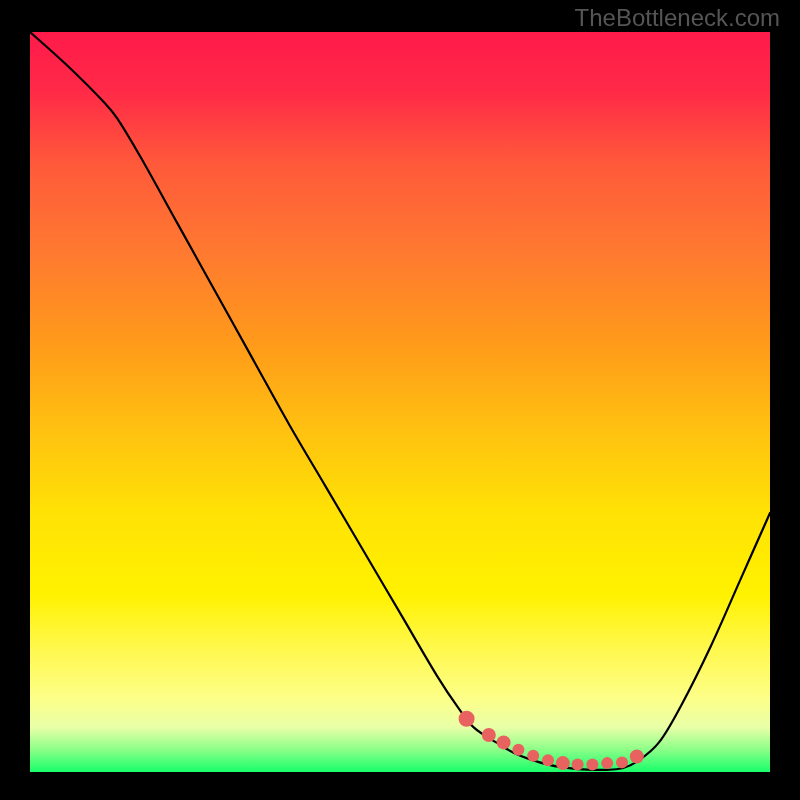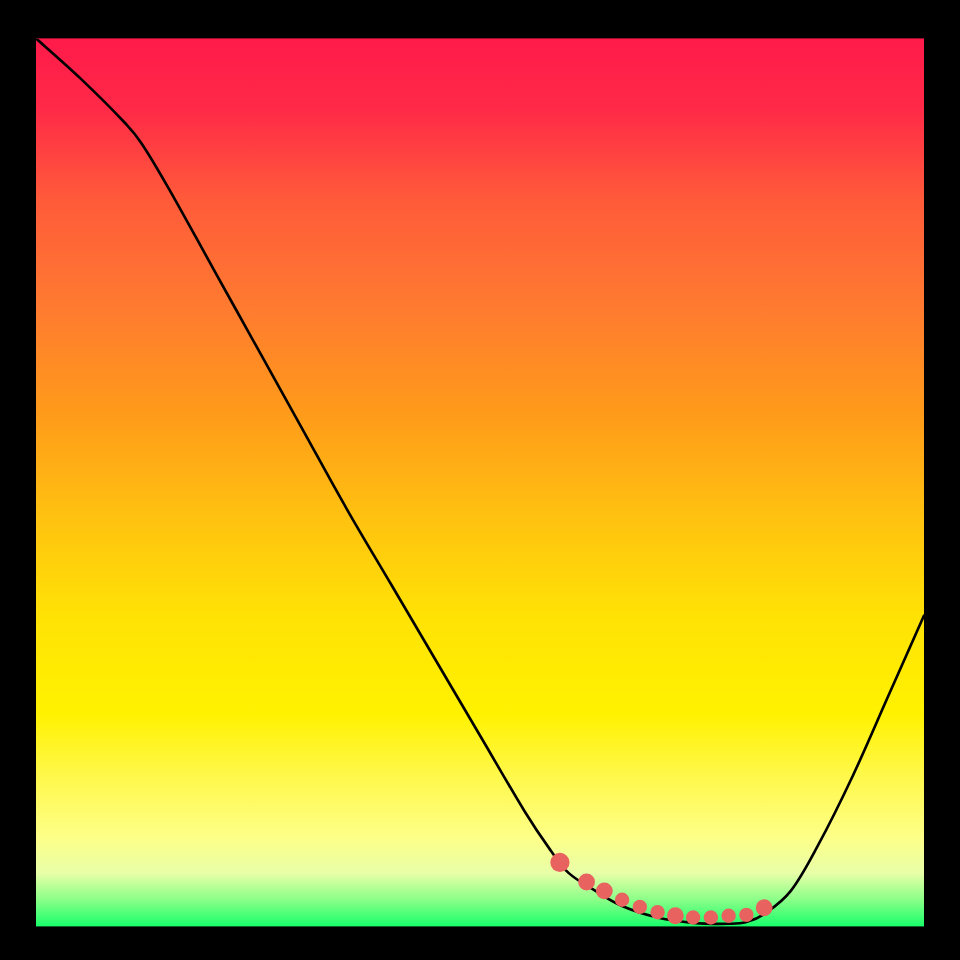--- a/index.html
+++ b/index.html
@@ -59,20 +59,21 @@
   .marker {
     fill: #e8635f;
     stroke: #e8635f;
     stroke-width: 0;
   }
 </style>
 </head>
 <body>
 
 <div class="outer-frame">
+  <div class="watermark">TheBottleneck.com</div>
   <div class="plot-area">
     <svg class="plot-svg" viewBox="0 0 740 740" preserveAspectRatio="none">
       <path id="main-curve" class="curve" d="M 0.00 0.00 C 6.66 5.99, 23.68 20.65, 37.00 33.30 C 50.32 45.95, 64.68 60.31, 74.00 70.30 C 83.32 80.29, 82.14 78.81, 88.80 88.80 C 95.46 98.79, 100.34 107.15, 111.00 125.80 C 121.66 144.45, 134.68 168.42, 148.00 192.40 C 161.32 216.38, 171.68 235.02, 185.00 259.00 C 198.32 282.98, 208.68 301.62, 222.00 325.60 C 235.32 349.58, 245.68 368.89, 259.00 392.20 C 272.32 415.51, 282.68 432.46, 296.00 455.10 C 309.32 477.74, 319.68 495.36, 333.00 518.00 C 346.32 540.64, 356.68 558.26, 370.00 580.90 C 383.32 603.54, 396.34 626.48, 407.00 643.80 C 417.66 661.12, 422.54 667.78, 429.20 677.10 C 435.86 686.42, 437.34 689.61, 444.00 695.60 C 450.66 701.59, 458.21 705.47, 466.20 710.40 C 474.19 715.33, 479.08 718.98, 488.40 722.98 C 497.72 726.98, 507.34 730.07, 518.00 732.60 C 528.66 735.13, 536.94 736.11, 547.60 737.04 C 558.26 737.97, 569.21 737.91, 577.20 737.78 C 585.19 737.65, 586.67 737.77, 592.00 736.30 C 597.33 734.83, 600.14 734.30, 606.80 729.64 C 613.46 724.98, 621.01 720.52, 629.00 710.40 C 636.99 700.28, 641.88 690.72, 651.20 673.40 C 660.52 656.08, 670.14 636.84, 680.80 614.20 C 691.46 591.56, 699.74 571.58, 710.40 547.60 C 721.06 523.62, 734.67 492.99, 740.00 481.00 "></path>
       <g id="markers">
           <circle cx="436.60" cy="686.72" r="8" class="marker"></circle>
           <circle cx="458.80" cy="703.00" r="7" class="marker"></circle>
           <circle cx="473.60" cy="710.40" r="7" class="marker"></circle>
           <circle cx="488.40" cy="717.80" r="6" class="marker"></circle>
           <circle cx="503.20" cy="723.72" r="6" class="marker"></circle>
           <circle cx="518.00" cy="728.16" r="6" class="marker"></circle>

